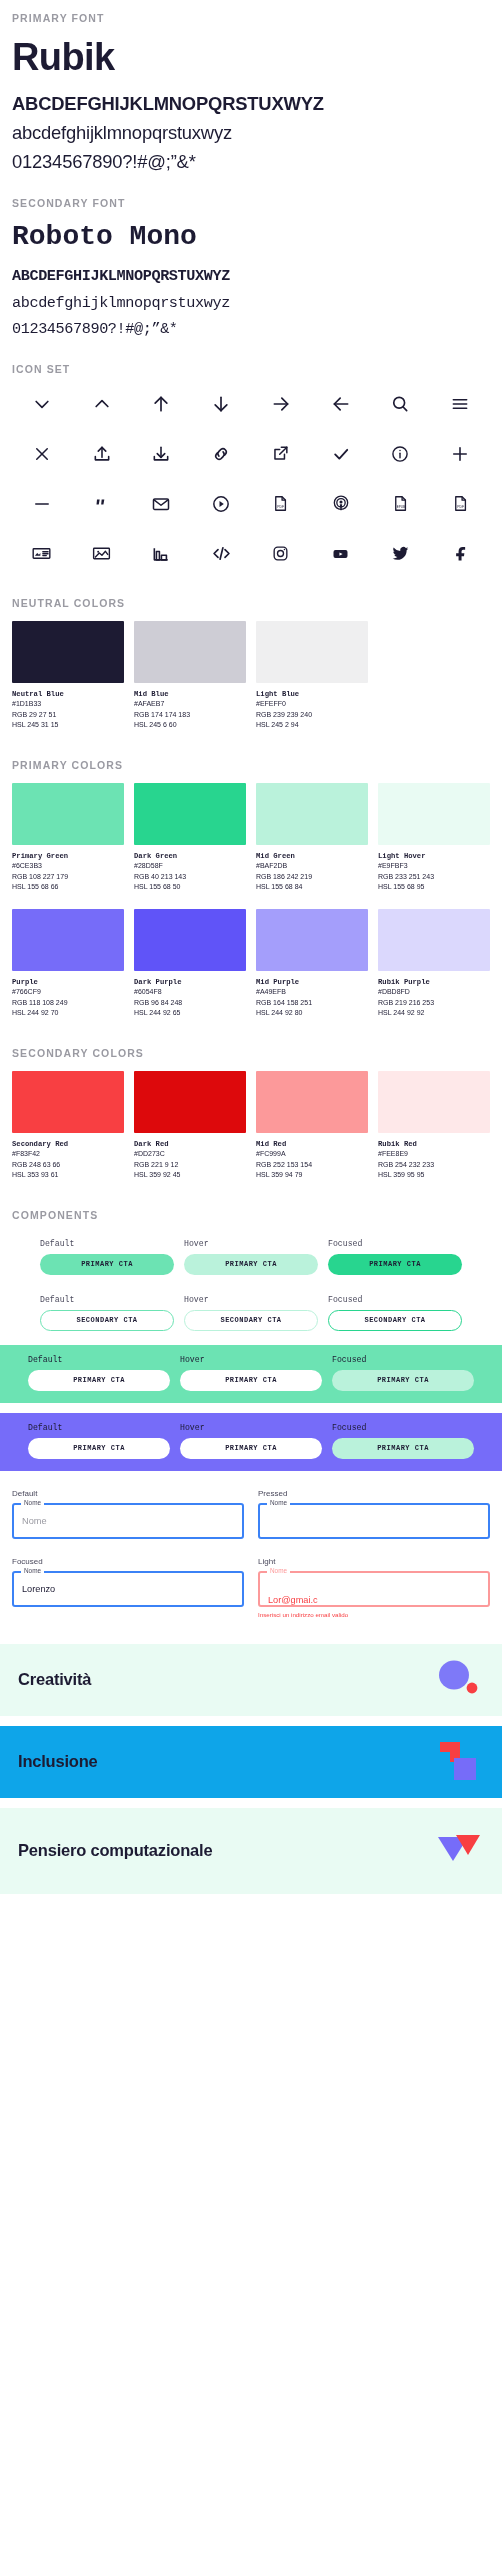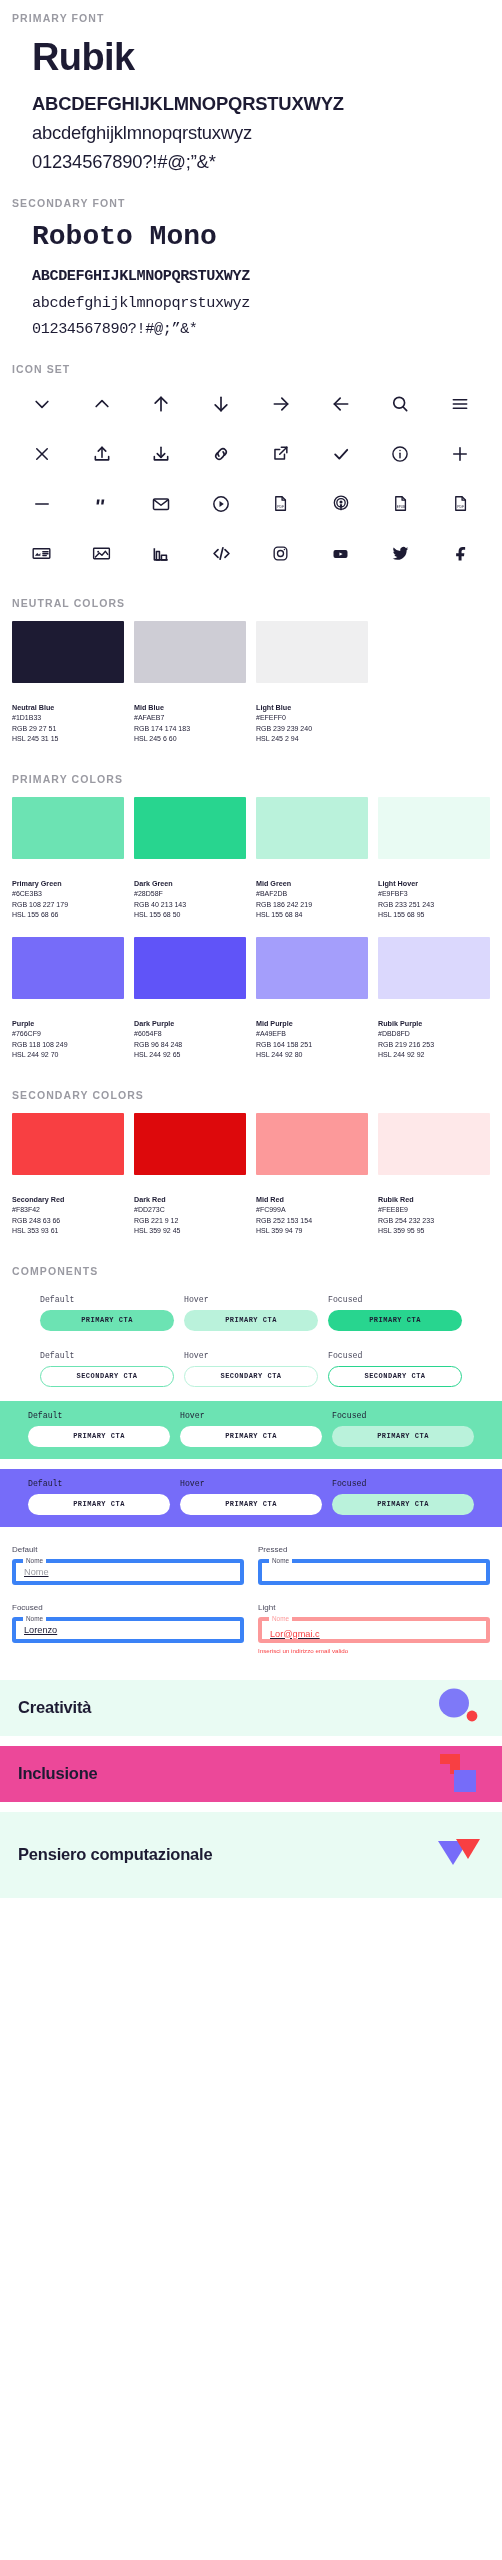--- a/index.html
+++ b/index.html
@@ -16,21 +16,21 @@
   
   .section-label {
     font-size: 10.5px;
     font-weight: bold;
     letter-spacing: 1.1px;
     color: #9a9aa2;
     text-transform: uppercase;
   }
 
   
-  .type-block { padding-top: 4px; margin-left: 20px; }
+  .type-block { padding-top: 4px; }
   .type-name-primary {
     font-family: "Liberation Sans", sans-serif;
     font-size: 38px;
     font-weight: bold;
     letter-spacing: -0.6px;
     line-height: 1.12;
     color: #1D1B33;
     margin: 8px 0 10px 0;
   }
   .type-row-primary {
@@ -84,23 +84,24 @@
     margin-top: 12px;
   }
   .swatch-chip {
     width: 100%;
     height: 62px;
     border-radius: 1px;
   }
   .swatch-name {
     font-size: 7.2px;
     font-weight: bold;
-    margin-top: 20px;
+    margin-top: 6px;
     line-height: 1.45;
     color: #1D1B33;
+    font-family: Liberation Mono, monospace;
   }
   .swatch-meta {
     font-size: 7px;
     line-height: 1.5;
     color: #1D1B33;
   }
   .palette-group { margin-top: 6px; }
 
   
   .btn-grid {
@@ -156,28 +157,27 @@
     column-gap: 14px;
     margin-top: 4px;
   }
   .field-state {
     font-size: 8px;
     color: #4A495C;
     margin-bottom: 5px;
   }
   .field {
     position: relative;
-    height: 26px;
-    border: 4px solid #3b82f6;
+    height: 36px;
+    border: 2px solid #3b82f6;
     border-radius: 3px;
     display: flex;
     align-items: center;
     padding: 0 8px;
     background: #fff;
-    text-decoration: underline;
   }
   .field.error { border-color: #FC999A; align-items: flex-end; }
   .field-legend {
     position: absolute;
     top: -5px;
     left: 7px;
     background: #ffffff;
     padding: 0 3px;
     font-size: 6.4px;
     color: #4A495C;
@@ -192,21 +192,21 @@
   .field.error .field-value { color: #F83F42; }
   .field-helper {
     font-size: 6.2px;
     color: #F83F42;
     margin-top: 4px;
   }
 
   
   .card {
     position: relative;
-    height: 56px;
+    height: 72px;
     margin-top: 10px;
     display: flex;
     align-items: center;
     padding: 0 18px;
     overflow: hidden;
   }
   .card-title {
     font-size: 16.5px;
     font-weight: bold;
     color: #1D1B33;
@@ -690,21 +690,21 @@
 </div>
 
   <div class="card" style="background:#E9FBF3; margin-top:26px">
     <div class="card-title">Creatività</div>
     <svg class="card-art" viewBox="0 0 52 52">
       <ellipse cx="22" cy="21" rx="15" ry="14.5" fill="#6054F8" opacity="0.78"></ellipse>
       <circle cx="40" cy="34" r="5.4" fill="#F83F42"></circle>
     </svg>
   </div>
 
-  <div class="card" style="background:#ec4899">
+  <div class="card" style="background:#0ea5e9">
     <div class="card-title">Inclusione</div>
     <svg class="card-art" viewBox="0 0 52 52">
       <path d="M8 6h20v20H18V16H8z" fill="#F83F42"></path>
       <rect x="22" y="22" width="22" height="22" fill="#766CF9"></rect>
     </svg>
   </div>
 
   <div class="card" style="background:#E9FBF3; height:86px">
     <div class="card-title" style="max-width:60%">Pensiero computazionale</div>
     <svg class="card-art" viewBox="0 0 52 52">

